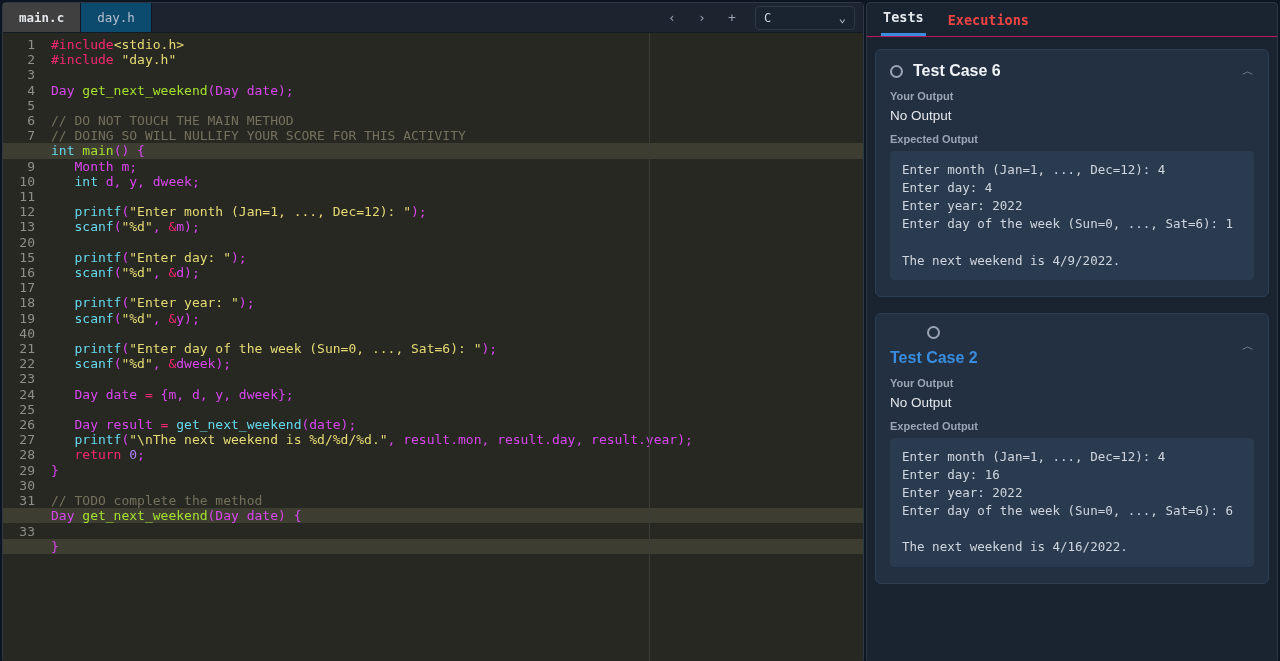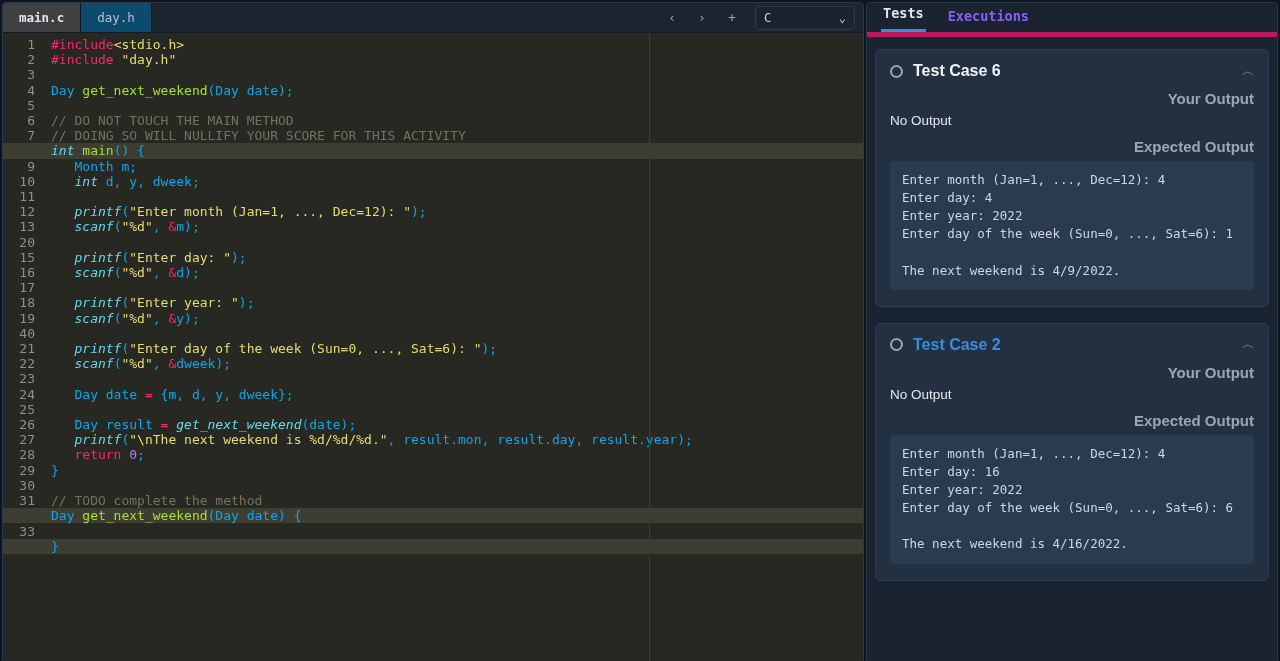--- a/index.html
+++ b/index.html
@@ -104,43 +104,43 @@
   }
   .hl3{
     position:absolute;left:0;right:0;height:15.2px;
     background:#3e3d32;
   }
   .hl1{top:calc(4px + 7*15.2px);}
   .hl2{top:calc(4px + 31*15.2px);}
   .hl4{top:calc(4px + 33*15.2px);}
   .tok-pink{color:#f92672;}
   .tok-yellow{color:#e6db74;}
-  .tok-blue{color:#66d9ef;font-style:italic;}
+  .tok-blue{color:#66d9ef;}
   .tok-gray{color:#75715e;}
   .tok-green{color:#a6e22e;}
   .tok-num{color:#ae81ff;}
-  .tok-white{color:#0ea5e9;}
+  .tok-white{color:#d946ef;}
 
   .side-pane {
     flex: 1;
     height: 100%;
     display:flex;
     flex-direction:column;
     background:#1a2431;
     margin:2px 2px 2px 0;
     border:1px solid #2a3646;
     border-radius:4px;
   }
   .side-tabs{
     height:34px;display:flex;align-items:flex-end;gap:20px;
     padding:0 14px;font-size:13.5px;
-    border-bottom:5px solid #be185d;
+    border-bottom:1px solid #be185d;
   }
   .side-tab{
-    color:#8b5cf6;padding:8px 2px 8px 2px;cursor:pointer;font-weight:600;
+    color:#ef4444;padding:8px 2px 8px 2px;cursor:pointer;font-weight:600;
   }
   .side-tab.active{
     color:#e4e8ed;border-bottom:3px solid #3a8dde;
   }
   .side-body{
     flex:1;overflow-y:auto;padding:12px 8px;
     font-family:"Segoe UI","Helvetica",sans-serif;
   }
   .side-body::-webkit-scrollbar{width:12px;background:#e6e8eb;}
   .side-body::-webkit-scrollbar-thumb{background:#b4b8be;border-radius:2px;}
@@ -153,28 +153,28 @@
   }
   .card-head{
     display:flex;align-items:center;justify-content:space-between;
     margin-bottom:8px;
   }
   .card-title{
     display:flex;align-items:center;gap:10px;
     font-size:16px;font-weight:700;
   }
   .card-title.pass{color:#f0f3f7;}
-  .card-title.current{color:#3a8dde;}
+  .card-title.current{color:#3a8dde;flex-direction:column;}
   .status-circle{
     width:13px;height:13px;border:2px solid;border-radius:50%;
   }
   .status-circle.neutral{border-color:#9aa4b2;}
   .chev{color:#9aa4b2;cursor:pointer;font-size:12px;}
   .section-label{
-    color:#9ba6b4;font-weight:700;font-size:15px;margin:10px 0 6px 0;text-align:right;
+    color:#9ba6b4;font-weight:700;font-size:11px;margin:10px 0 6px 0;
   }
   .no-output{color:#e6e8eb;font-size:13.5px;}
   .expected-block{
     background:#2a3a4f;border-radius:4px;padding:10px 12px;
     font-family:"Consolas",monospace;font-size:12.5px;line-height:1.45;
     color:#cfd6df;white-space:pre-wrap;margin-top:4px;
   }
 </style>
 </head>
 <body>

